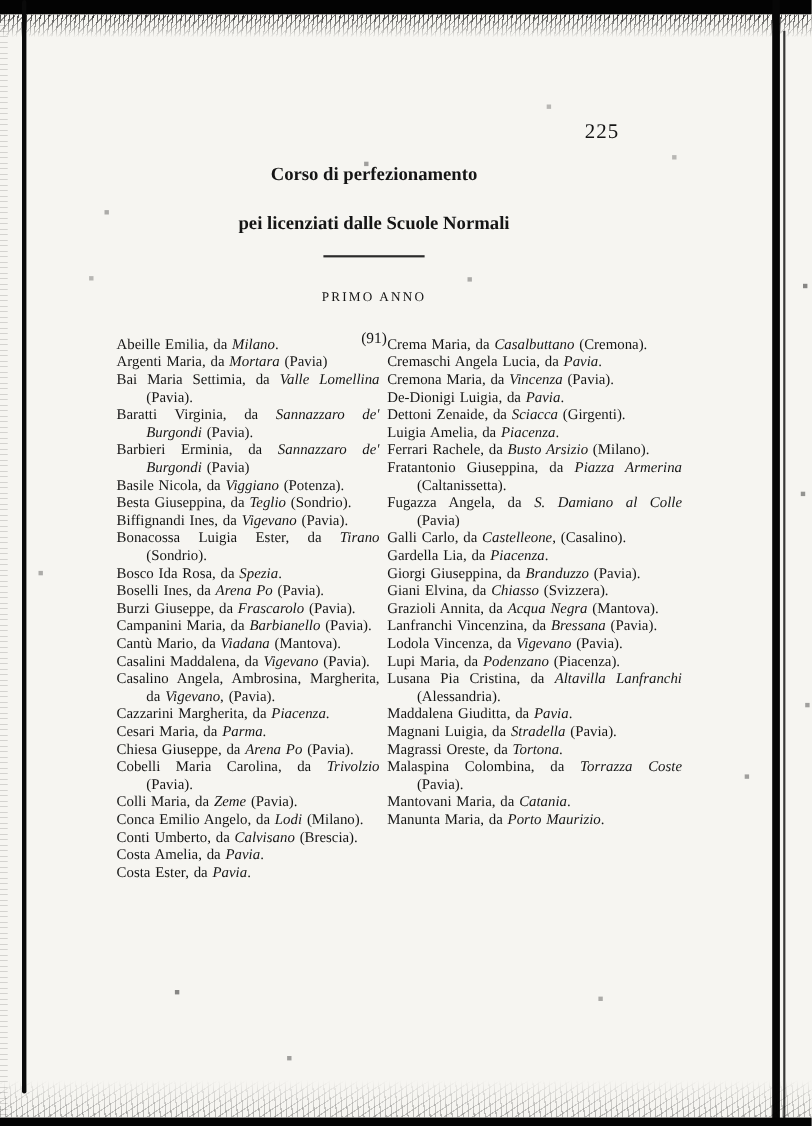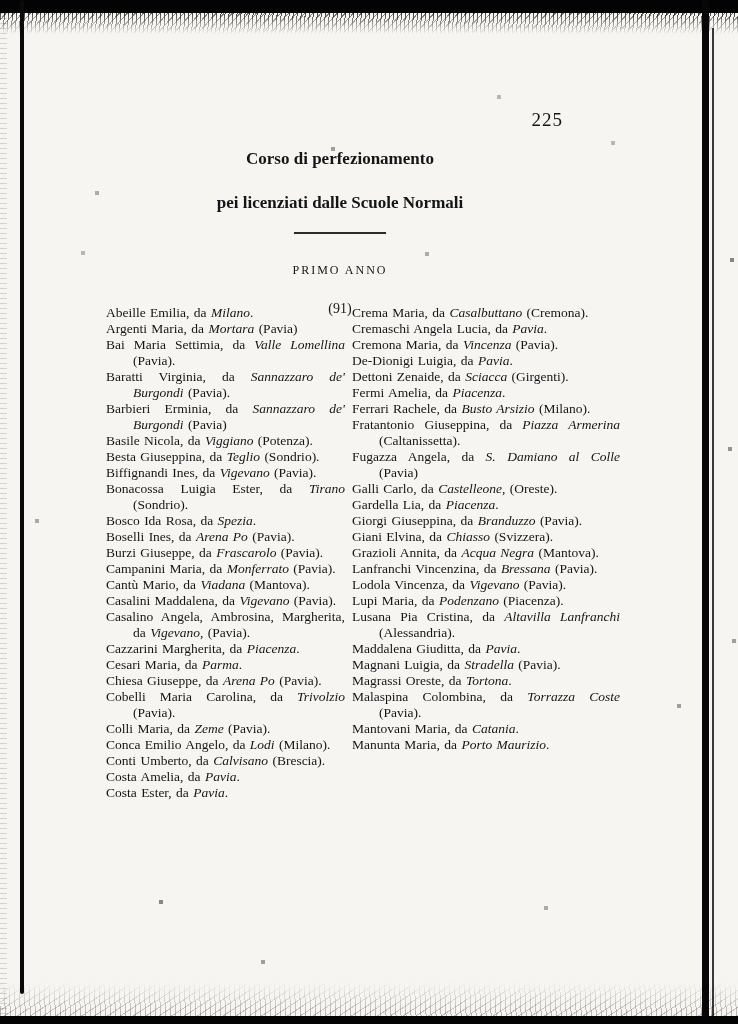--- a/index.html
+++ b/index.html
@@ -112,45 +112,45 @@
     <p class="entry"><span>Bai Maria Settimia, da </span><i>Valle Lomellina</i><span> (Pavia).</span></p>
     <p class="entry"><span>Baratti Virginia, da </span><i>Sannazzaro de' Burgondi</i><span> (Pavia).</span></p>
     <p class="entry"><span>Barbieri Erminia, da </span><i>Sannazzaro de' Burgondi</i><span> (Pavia)</span></p>
     <p class="entry"><span>Basile Nicola, da </span><i>Viggiano</i><span> (Potenza).</span></p>
     <p class="entry"><span>Besta Giuseppina, da </span><i>Teglio</i><span> (Sondrio).</span></p>
     <p class="entry"><span>Biffignandi Ines, da </span><i>Vigevano</i><span> (Pavia).</span></p>
     <p class="entry"><span>Bonacossa Luigia Ester, da </span><i>Tirano</i><span> (Sondrio).</span></p>
     <p class="entry"><span>Bosco Ida Rosa, da </span><i>Spezia</i><span>.</span></p>
     <p class="entry"><span>Boselli Ines, da </span><i>Arena Po</i><span> (Pavia).</span></p>
     <p class="entry"><span>Burzi Giuseppe, da </span><i>Frascarolo</i><span> (Pavia).</span></p>
-    <p class="entry"><span>Campanini Maria, da </span><i>Monferrato</i><span> (Pavia).</span></p>
+    <p class="entry"><span>Campanini Maria, da </span><i>Barbianello</i><span> (Pavia).</span></p>
     <p class="entry"><span>Cantù Mario, da </span><i>Viadana</i><span> (Mantova).</span></p>
     <p class="entry"><span>Casalini Maddalena, da </span><i>Vigevano</i><span> (Pavia).</span></p>
     <p class="entry"><span>Casalino Angela, Ambrosina, Margherita, da </span><i>Vigevano</i><span>, (Pavia).</span></p>
     <p class="entry"><span>Cazzarini Margherita, da </span><i>Piacenza</i><span>.</span></p>
     <p class="entry"><span>Cesari Maria, da </span><i>Parma</i><span>.</span></p>
     <p class="entry"><span>Chiesa Giuseppe, da </span><i>Arena Po</i><span> (Pavia).</span></p>
     <p class="entry"><span>Cobelli Maria Carolina, da </span><i>Trivolzio</i><span> (Pavia).</span></p>
     <p class="entry"><span>Colli Maria, da </span><i>Zeme</i><span> (Pavia).</span></p>
     <p class="entry"><span>Conca Emilio Angelo, da </span><i>Lodi</i><span> (Milano).</span></p>
     <p class="entry"><span>Conti Umberto, da </span><i>Calvisano</i><span> (Brescia).</span></p>
     <p class="entry"><span>Costa Amelia, da </span><i>Pavia</i><span>.</span></p>
     <p class="entry"><span>Costa Ester, da </span><i>Pavia</i><span>.</span></p>
   </div>
 <div id="col-right" class="col col-right">
     <p class="entry"><span>Crema Maria, da </span><i>Casalbuttano</i><span> (Cremona).</span></p>
     <p class="entry"><span>Cremaschi Angela Lucia, da </span><i>Pavia</i><span>.</span></p>
     <p class="entry"><span>Cremona Maria, da </span><i>Vincenza</i><span> (Pavia).</span></p>
     <p class="entry"><span>De-Dionigi Luigia, da </span><i>Pavia</i><span>.</span></p>
     <p class="entry"><span>Dettoni Zenaide, da </span><i>Sciacca</i><span> (Girgenti).</span></p>
-    <p class="entry"><span>Fermi Amelia, da </span><i>Piacenza</i><span>.</span></p>
+    <p class="entry"><span>Luigia Amelia, da </span><i>Piacenza</i><span>.</span></p>
     <p class="entry"><span>Ferrari Rachele, da </span><i>Busto Arsizio</i><span> (Milano).</span></p>
     <p class="entry"><span>Fratantonio Giuseppina, da </span><i>Piazza Armerina</i><span> (Caltanissetta).</span></p>
     <p class="entry"><span>Fugazza Angela, da </span><i>S. Damiano al Colle</i><span> (Pavia)</span></p>
-    <p class="entry"><span>Galli Carlo, da </span><i>Castelleone</i><span>, (Oreste).</span></p>
+    <p class="entry"><span>Galli Carlo, da </span><i>Castelleone</i><span>, (Casalino).</span></p>
     <p class="entry"><span>Gardella Lia, da </span><i>Piacenza</i><span>.</span></p>
     <p class="entry"><span>Giorgi Giuseppina, da </span><i>Branduzzo</i><span> (Pavia).</span></p>
     <p class="entry"><span>Giani Elvina, da </span><i>Chiasso</i><span> (Svizzera).</span></p>
     <p class="entry"><span>Grazioli Annita, da </span><i>Acqua Negra</i><span> (Mantova).</span></p>
     <p class="entry"><span>Lanfranchi Vincenzina, da </span><i>Bressana</i><span> (Pavia).</span></p>
     <p class="entry"><span>Lodola Vincenza, da </span><i>Vigevano</i><span> (Pavia).</span></p>
     <p class="entry"><span>Lupi Maria, da </span><i>Podenzano</i><span> (Piacenza).</span></p>
     <p class="entry"><span>Lusana Pia Cristina, da </span><i>Altavilla Lanfranchi</i><span> (Alessandria).</span></p>
     <p class="entry"><span>Maddalena Giuditta, da </span><i>Pavia</i><span>.</span></p>
     <p class="entry"><span>Magnani Luigia, da </span><i>Stradella</i><span> (Pavia).</span></p>

